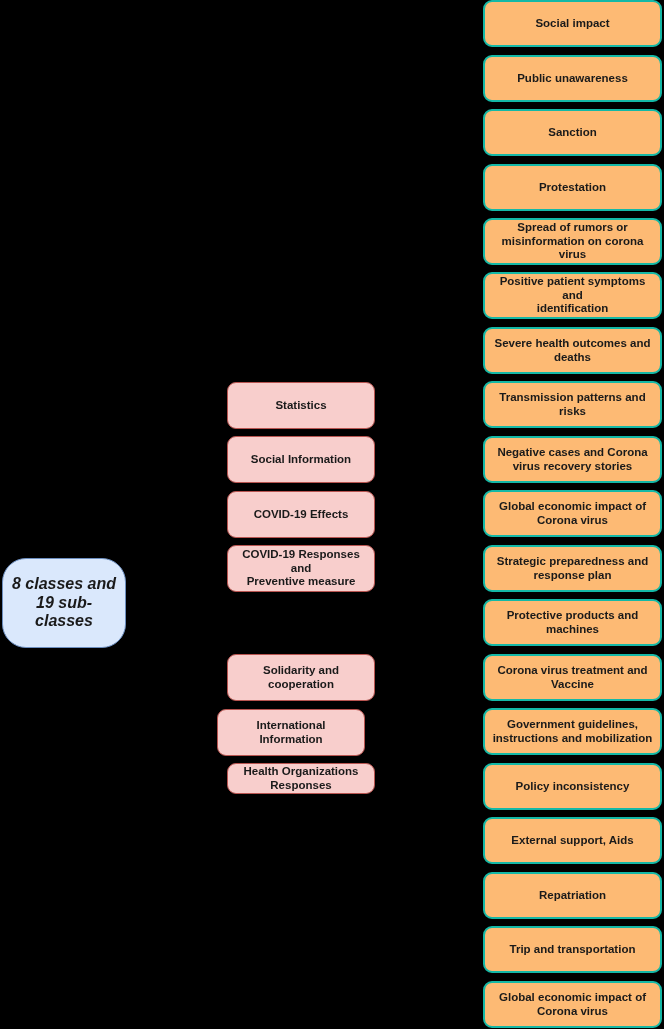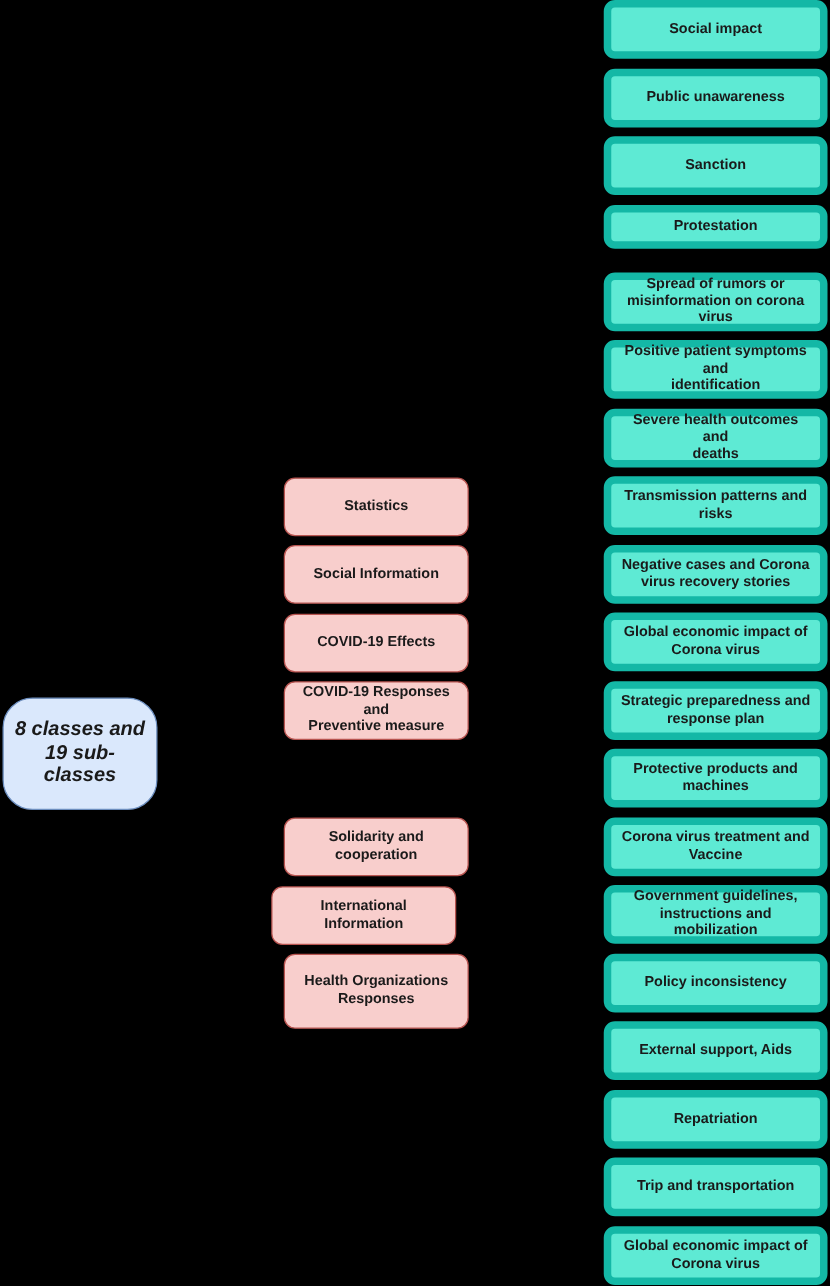--- a/index.html
+++ b/index.html
@@ -34,22 +34,22 @@
     font-size: 16px;
     border-radius: 24px;
     font-style: italic;
   }
   .node-class {
     background: #f8cecc;
     border: 1px solid #b85450;
     font-size: 11.5px;
   }
   .node-sub {
-    background: #5eead4;
-    border: 6px solid #14b8a6;
+    background: #fdba74;
+    border: 2px solid #14b8a6;
     font-size: 11.5px;
   }
   .node-label {
     display: block;
     white-space: pre-line;
   }
 </style>
 </head>
 <body>
 
@@ -70,34 +70,34 @@
     <div class="node node-class" style="left: 227px; top: 545px; width: 148px; height: 47px;">
       <span class="node-label">COVID-19 Responses and
 Preventive measure</span>
     </div>
     <div class="node node-class" style="left: 227px; top: 654px; width: 148px; height: 47px;">
       <span class="node-label">Solidarity and cooperation</span>
     </div>
     <div class="node node-class" style="left: 217px; top: 709px; width: 148px; height: 47px;">
       <span class="node-label">International Information</span>
     </div>
-    <div class="node node-class" style="left: 227px; top: 763px; width: 148px; height: 60px; justify-content: center;">
+    <div class="node node-class" style="left: 227px; top: 763px; width: 148px; height: 31px; justify-content: center;">
       <span class="node-label">Health Organizations
 Responses</span>
     </div>
     <div class="node node-sub" style="left: 483px; top: 0px; width: 179px; height: 47px;">
       <span class="node-label">Social impact</span>
     </div>
     <div class="node node-sub" style="left: 483px; top: 55px; width: 179px; height: 47px;">
       <span class="node-label">Public unawareness</span>
     </div>
     <div class="node node-sub" style="left: 483px; top: 109px; width: 179px; height: 47px;">
       <span class="node-label">Sanction</span>
     </div>
-    <div class="node node-sub" style="left: 483px; top: 164px; width: 179px; height: 35px;">
+    <div class="node node-sub" style="left: 483px; top: 164px; width: 179px; height: 47px;">
       <span class="node-label">Protestation</span>
     </div>
     <div class="node node-sub" style="left: 483px; top: 218px; width: 179px; height: 47px;">
       <span class="node-label">Spread of rumors or
 misinformation on corona virus</span>
     </div>
     <div class="node node-sub" style="left: 483px; top: 272px; width: 179px; height: 47px;">
       <span class="node-label">Positive patient symptoms and
 identification</span>
     </div>

